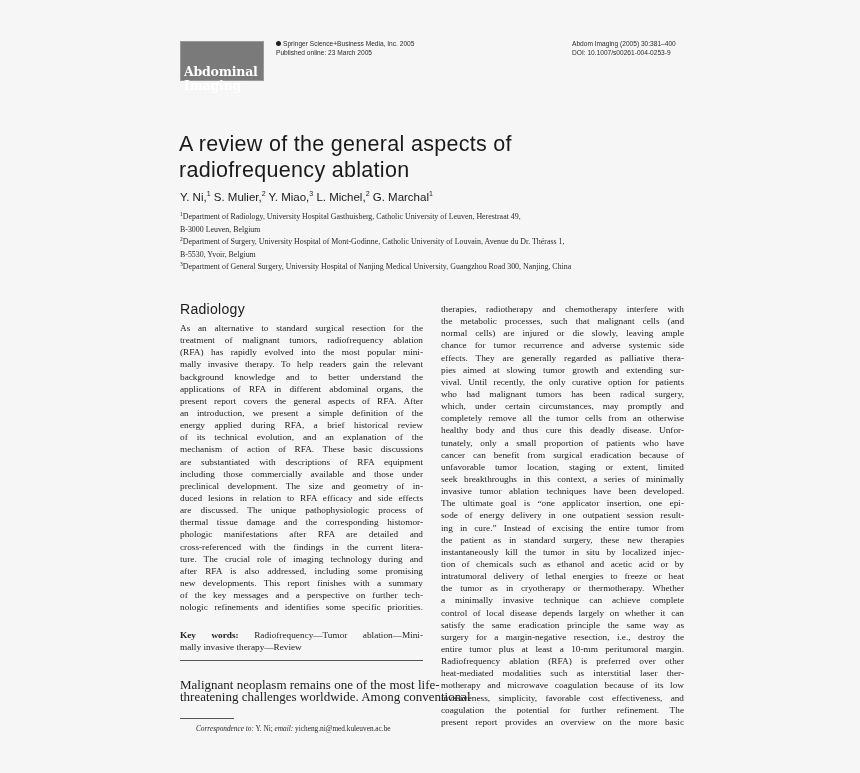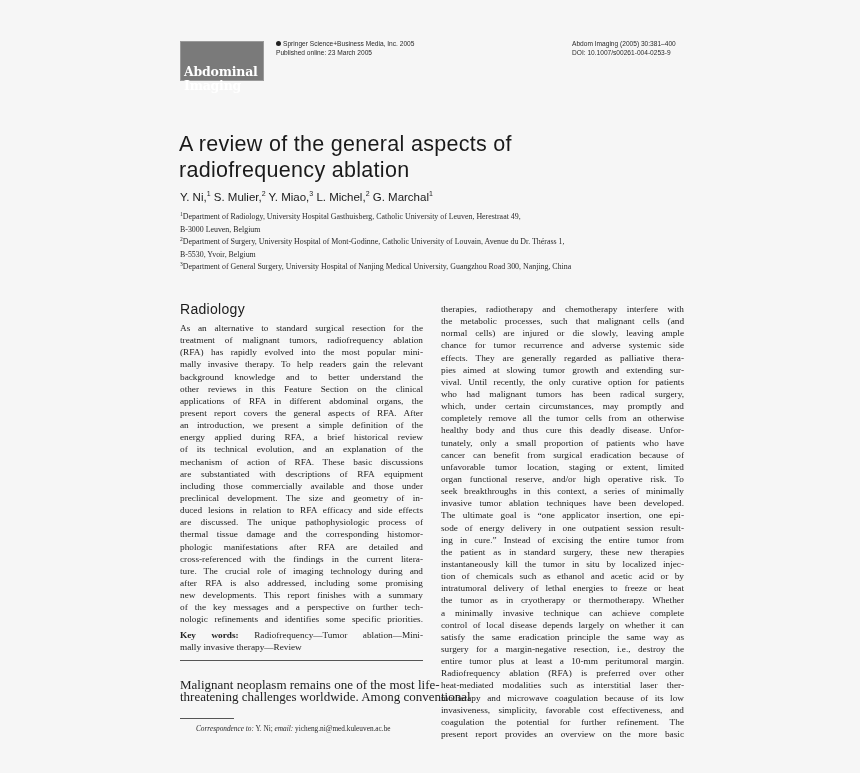--- a/index.html
+++ b/index.html
@@ -210,21 +210,20 @@
   </div>
 
   <h2 class="abstract-heading">Radiology</h2>
 
   <div class="col col-left">
     <span class="ln">As an alternative to standard surgical resection for the</span>
     <span class="ln">treatment of malignant tumors, radiofrequency ablation</span>
     <span class="ln">(RFA) has rapidly evolved into the most popular mini-</span>
     <span class="ln">mally invasive therapy. To help readers gain the relevant</span>
     <span class="ln">background knowledge and to better understand the</span>
-    <span class="ln">other reviews in this Feature Section on the clinical</span>
     <span class="ln">applications of RFA in different abdominal organs, the</span>
     <span class="ln">present report covers the general aspects of RFA. After</span>
     <span class="ln">an introduction, we present a simple definition of the</span>
     <span class="ln">energy applied during RFA, a brief historical review</span>
     <span class="ln">of its technical evolution, and an explanation of the</span>
     <span class="ln">mechanism of action of RFA. These basic discussions</span>
     <span class="ln">are substantiated with descriptions of RFA equipment</span>
     <span class="ln">including those commercially available and those under</span>
     <span class="ln">preclinical development. The size and geometry of in-</span>
     <span class="ln">duced lesions in relation to RFA efficacy and side effects</span>
@@ -268,21 +267,20 @@
     <span class="ln">effects. They are generally regarded as palliative thera-</span>
     <span class="ln">pies aimed at slowing tumor growth and extending sur-</span>
     <span class="ln">vival. Until recently, the only curative option for patients</span>
     <span class="ln">who had malignant tumors has been radical surgery,</span>
     <span class="ln">which, under certain circumstances, may promptly and</span>
     <span class="ln">completely remove all the tumor cells from an otherwise</span>
     <span class="ln">healthy body and thus cure this deadly disease. Unfor-</span>
     <span class="ln">tunately, only a small proportion of patients who have</span>
     <span class="ln">cancer can benefit from surgical eradication because of</span>
     <span class="ln">unfavorable tumor location, staging or extent, limited</span>
-    <span class="ln">organ functional reserve, and/or high operative risk. To</span>
     <span class="ln">seek breakthroughs in this context, a series of minimally</span>
     <span class="ln">invasive tumor ablation techniques have been developed.</span>
     <span class="ln">The ultimate goal is “one applicator insertion, one epi-</span>
     <span class="ln">sode of energy delivery in one outpatient session result-</span>
     <span class="ln">ing in cure.” Instead of excising the entire tumor from</span>
     <span class="ln">the patient as in standard surgery, these new therapies</span>
     <span class="ln">instantaneously kill the tumor in situ by localized injec-</span>
     <span class="ln">tion of chemicals such as ethanol and acetic acid or by</span>
     <span class="ln">intratumoral delivery of lethal energies to freeze or heat</span>
     <span class="ln">the tumor as in cryotherapy or thermotherapy. Whether</span>

